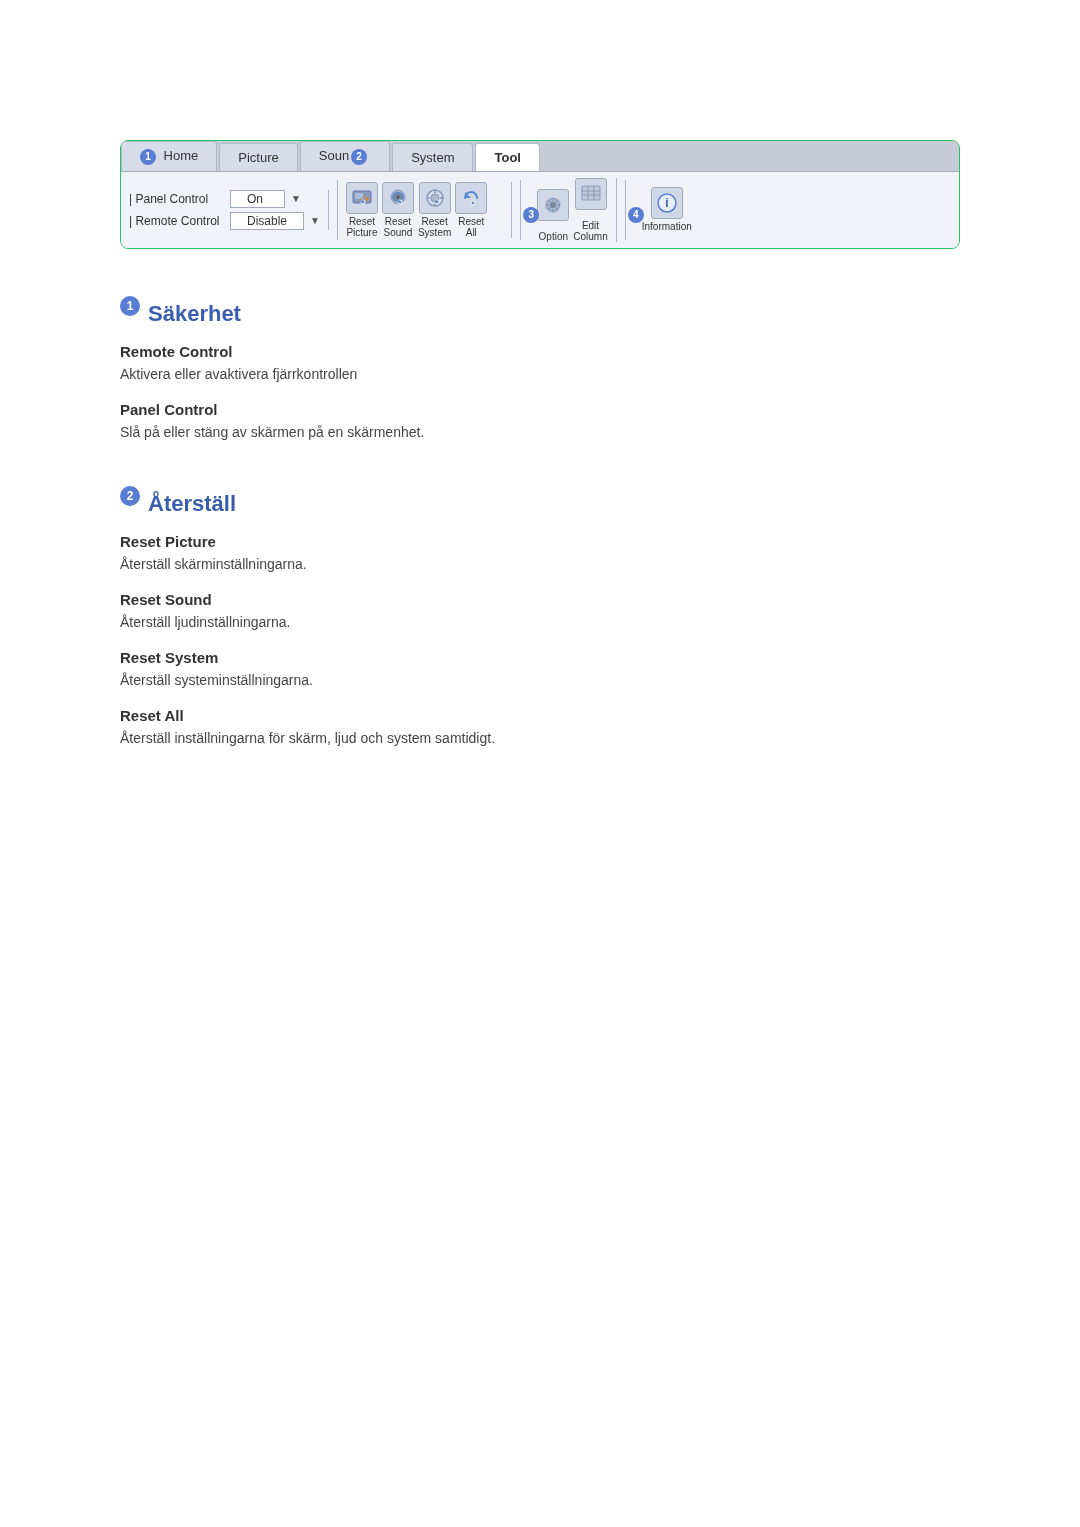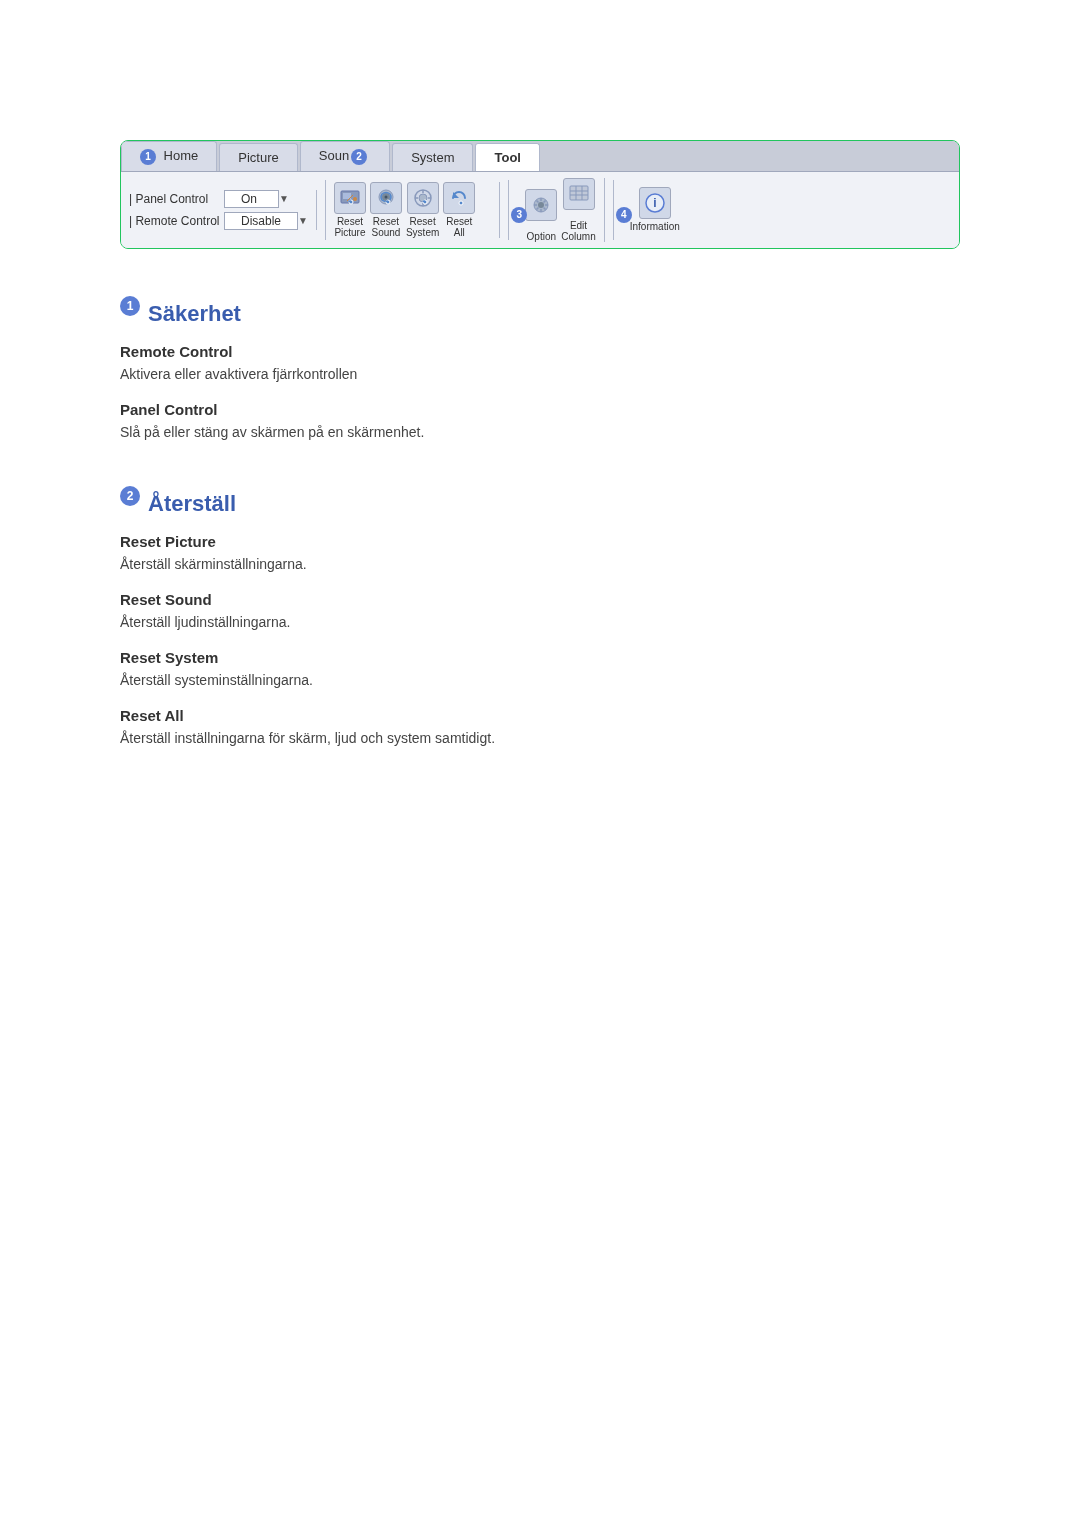--- a/index.html
+++ b/index.html
@@ -86,20 +86,21 @@
       display: flex;
       flex-direction: column;
       gap: 4px;
       padding-right: 8px;
       border-right: 1px solid #b0b8cc;
     }
 
     .control-row {
       display: flex;
       align-items: center;
+      gap: 6px;
       font-size: 12px;
     }
 
     .control-label {
       color: #333;
       min-width: 95px;
       font-size: 12px;
     }
 
     .control-value {

